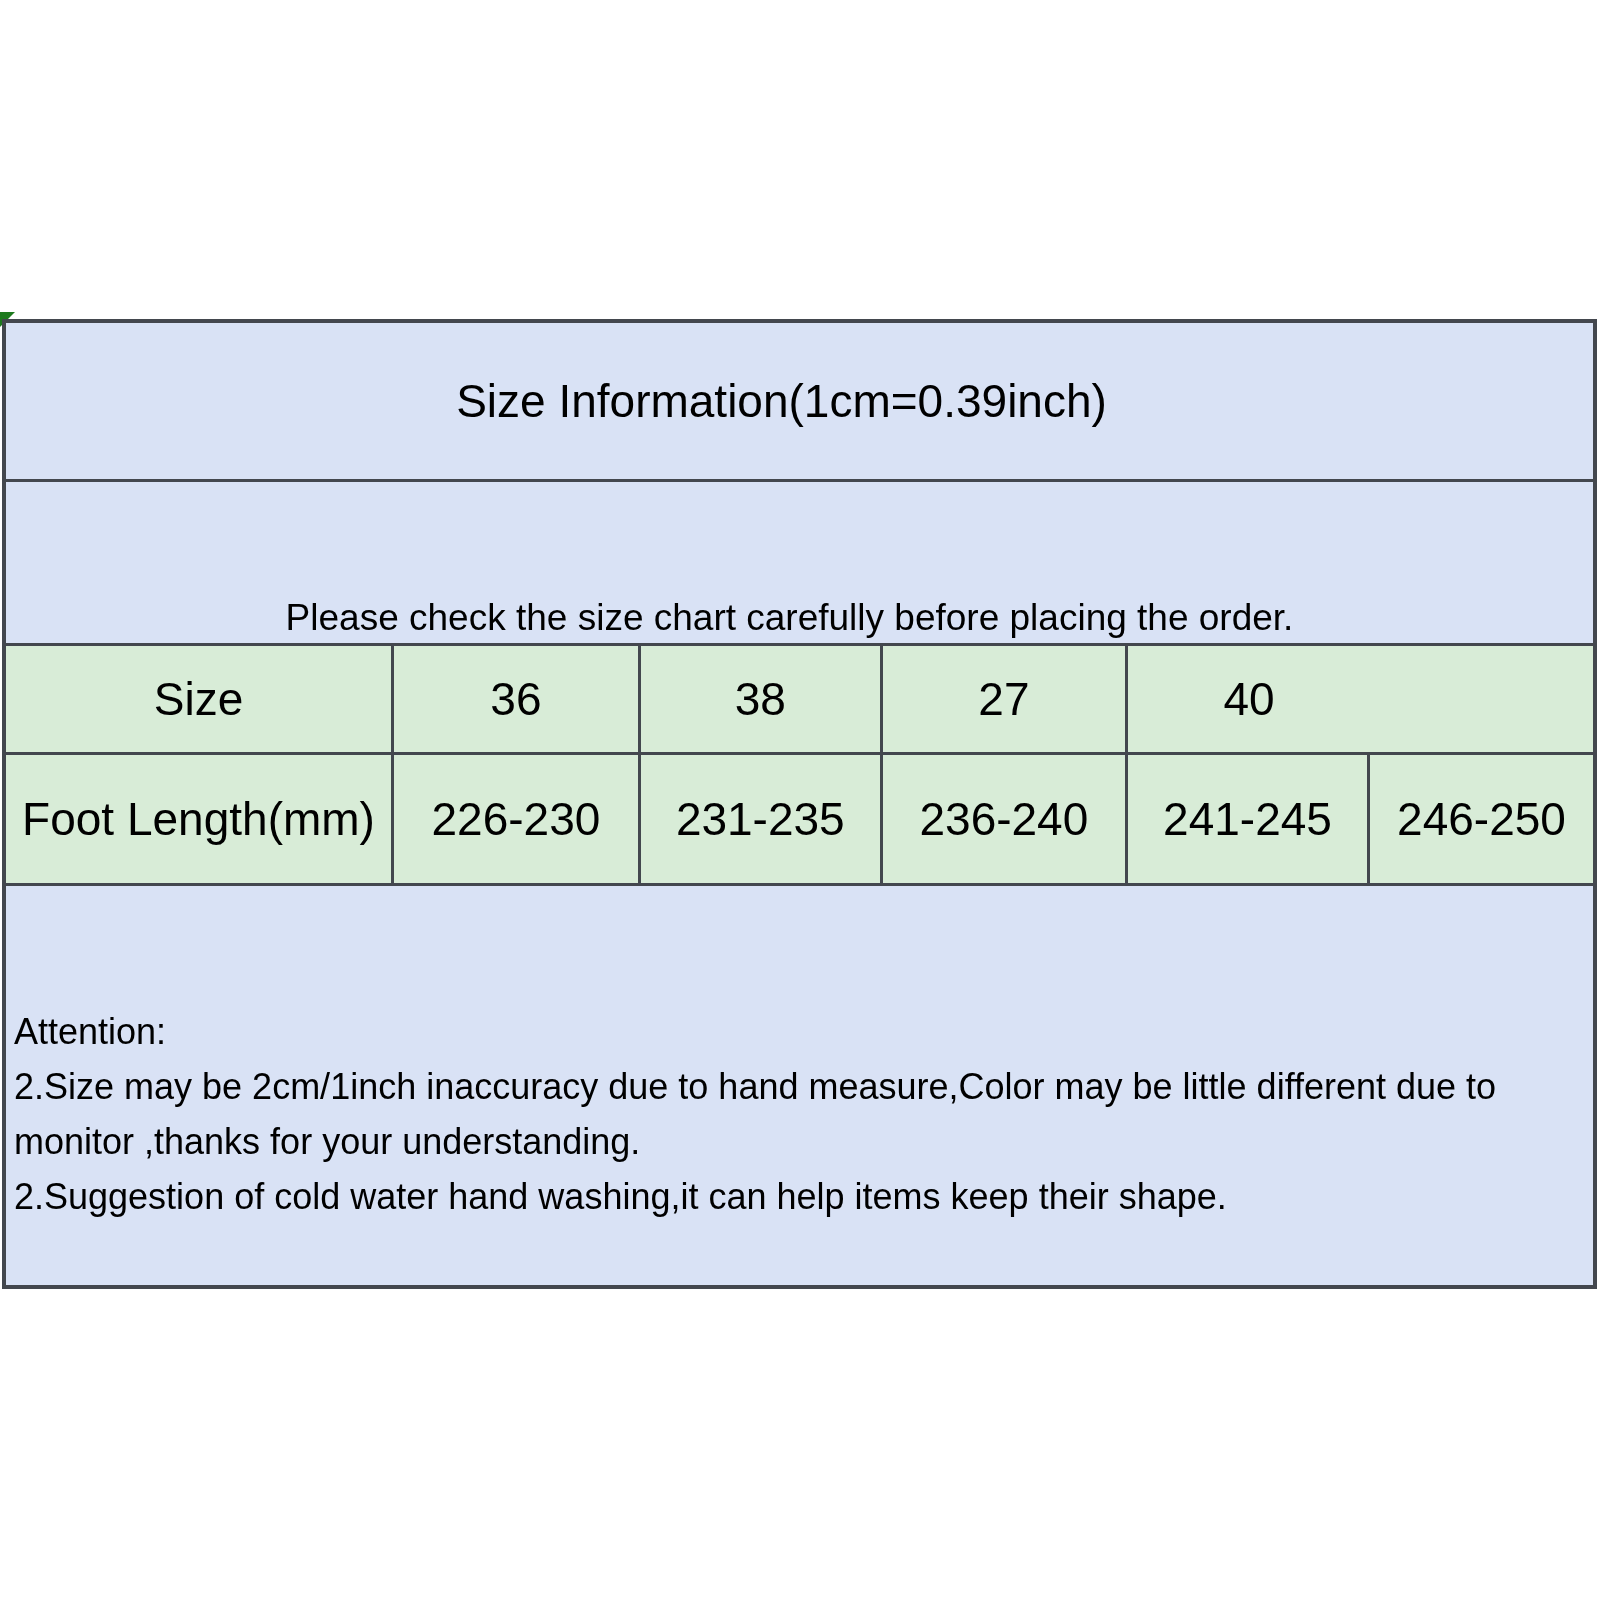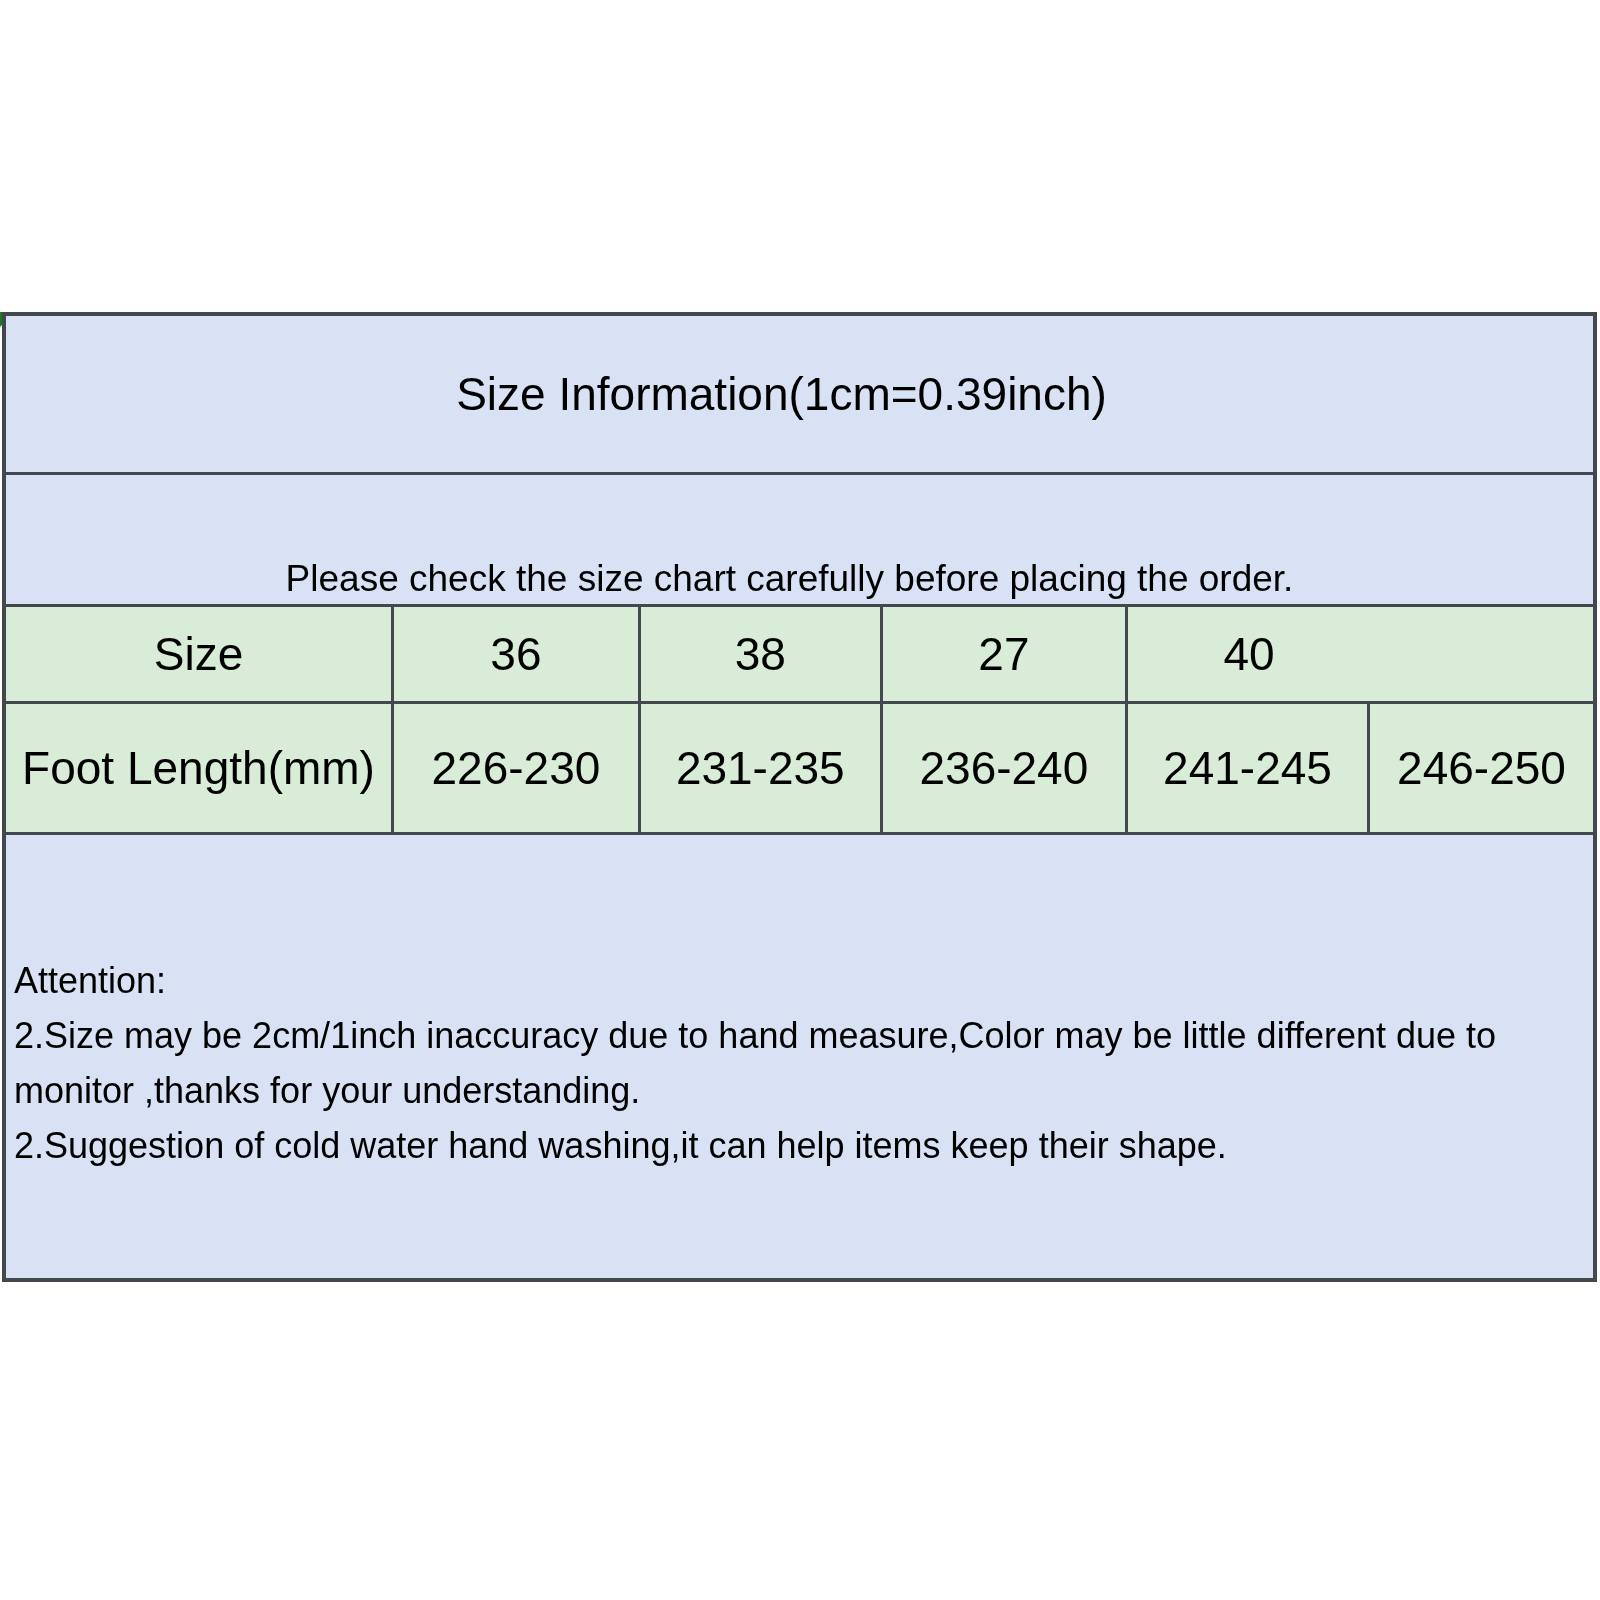--- a/index.html
+++ b/index.html
@@ -13,49 +13,49 @@
   }
   .corner-wedge {
     position: absolute;
     left: 0; top: 312px;
     width: 0; height: 0;
     border-top: 15px solid #1e7a1e;
     border-right: 15px solid transparent;
   }
   .size-table {
     position: absolute;
-    left: 2px; top: 312px;
+    left: 2px; top: 319px;
     width: 1595px; height: 970px;
     border: 4px solid #43474e;
     background: #d9e2f5;
     display: flex;
     flex-direction: column;
   }
   .row { border-bottom: 3px solid #43474e; }
   .row:last-child { border-bottom: none; }
   .row-title {
     height: 159px;
     display: flex; align-items: center; justify-content: center;
     font-size: 46px;
     padding-right: 36px;
     background: #d9e2f5;
   }
   .row-notice {
-    height: 132px;
+    height: 164px;
     display: flex; align-items: flex-end; justify-content: center;
     font-size: 37px;
     padding-bottom: 4px; padding-right: 20px;
     background: #d9e2f5;
   }
   .grid-row {
     display: grid;
     grid-template-columns: 24.45% 15.55% 15.25% 15.45% 15.25% 14.05%;
     background: #d8ecd7;
   }
-  .row-sizes { height: 97px; }
+  .row-sizes { height: 109px; }
   .row-foot  { height: 131px; }
   .cell {
     display: flex; align-items: center; justify-content: center;
     font-size: 46px;
     border-right: 3px solid #43474e;
     overflow: hidden;
     white-space: nowrap;
   }
   .cell:last-child { border-right: none; text-align: right; }
   .row-attention {

